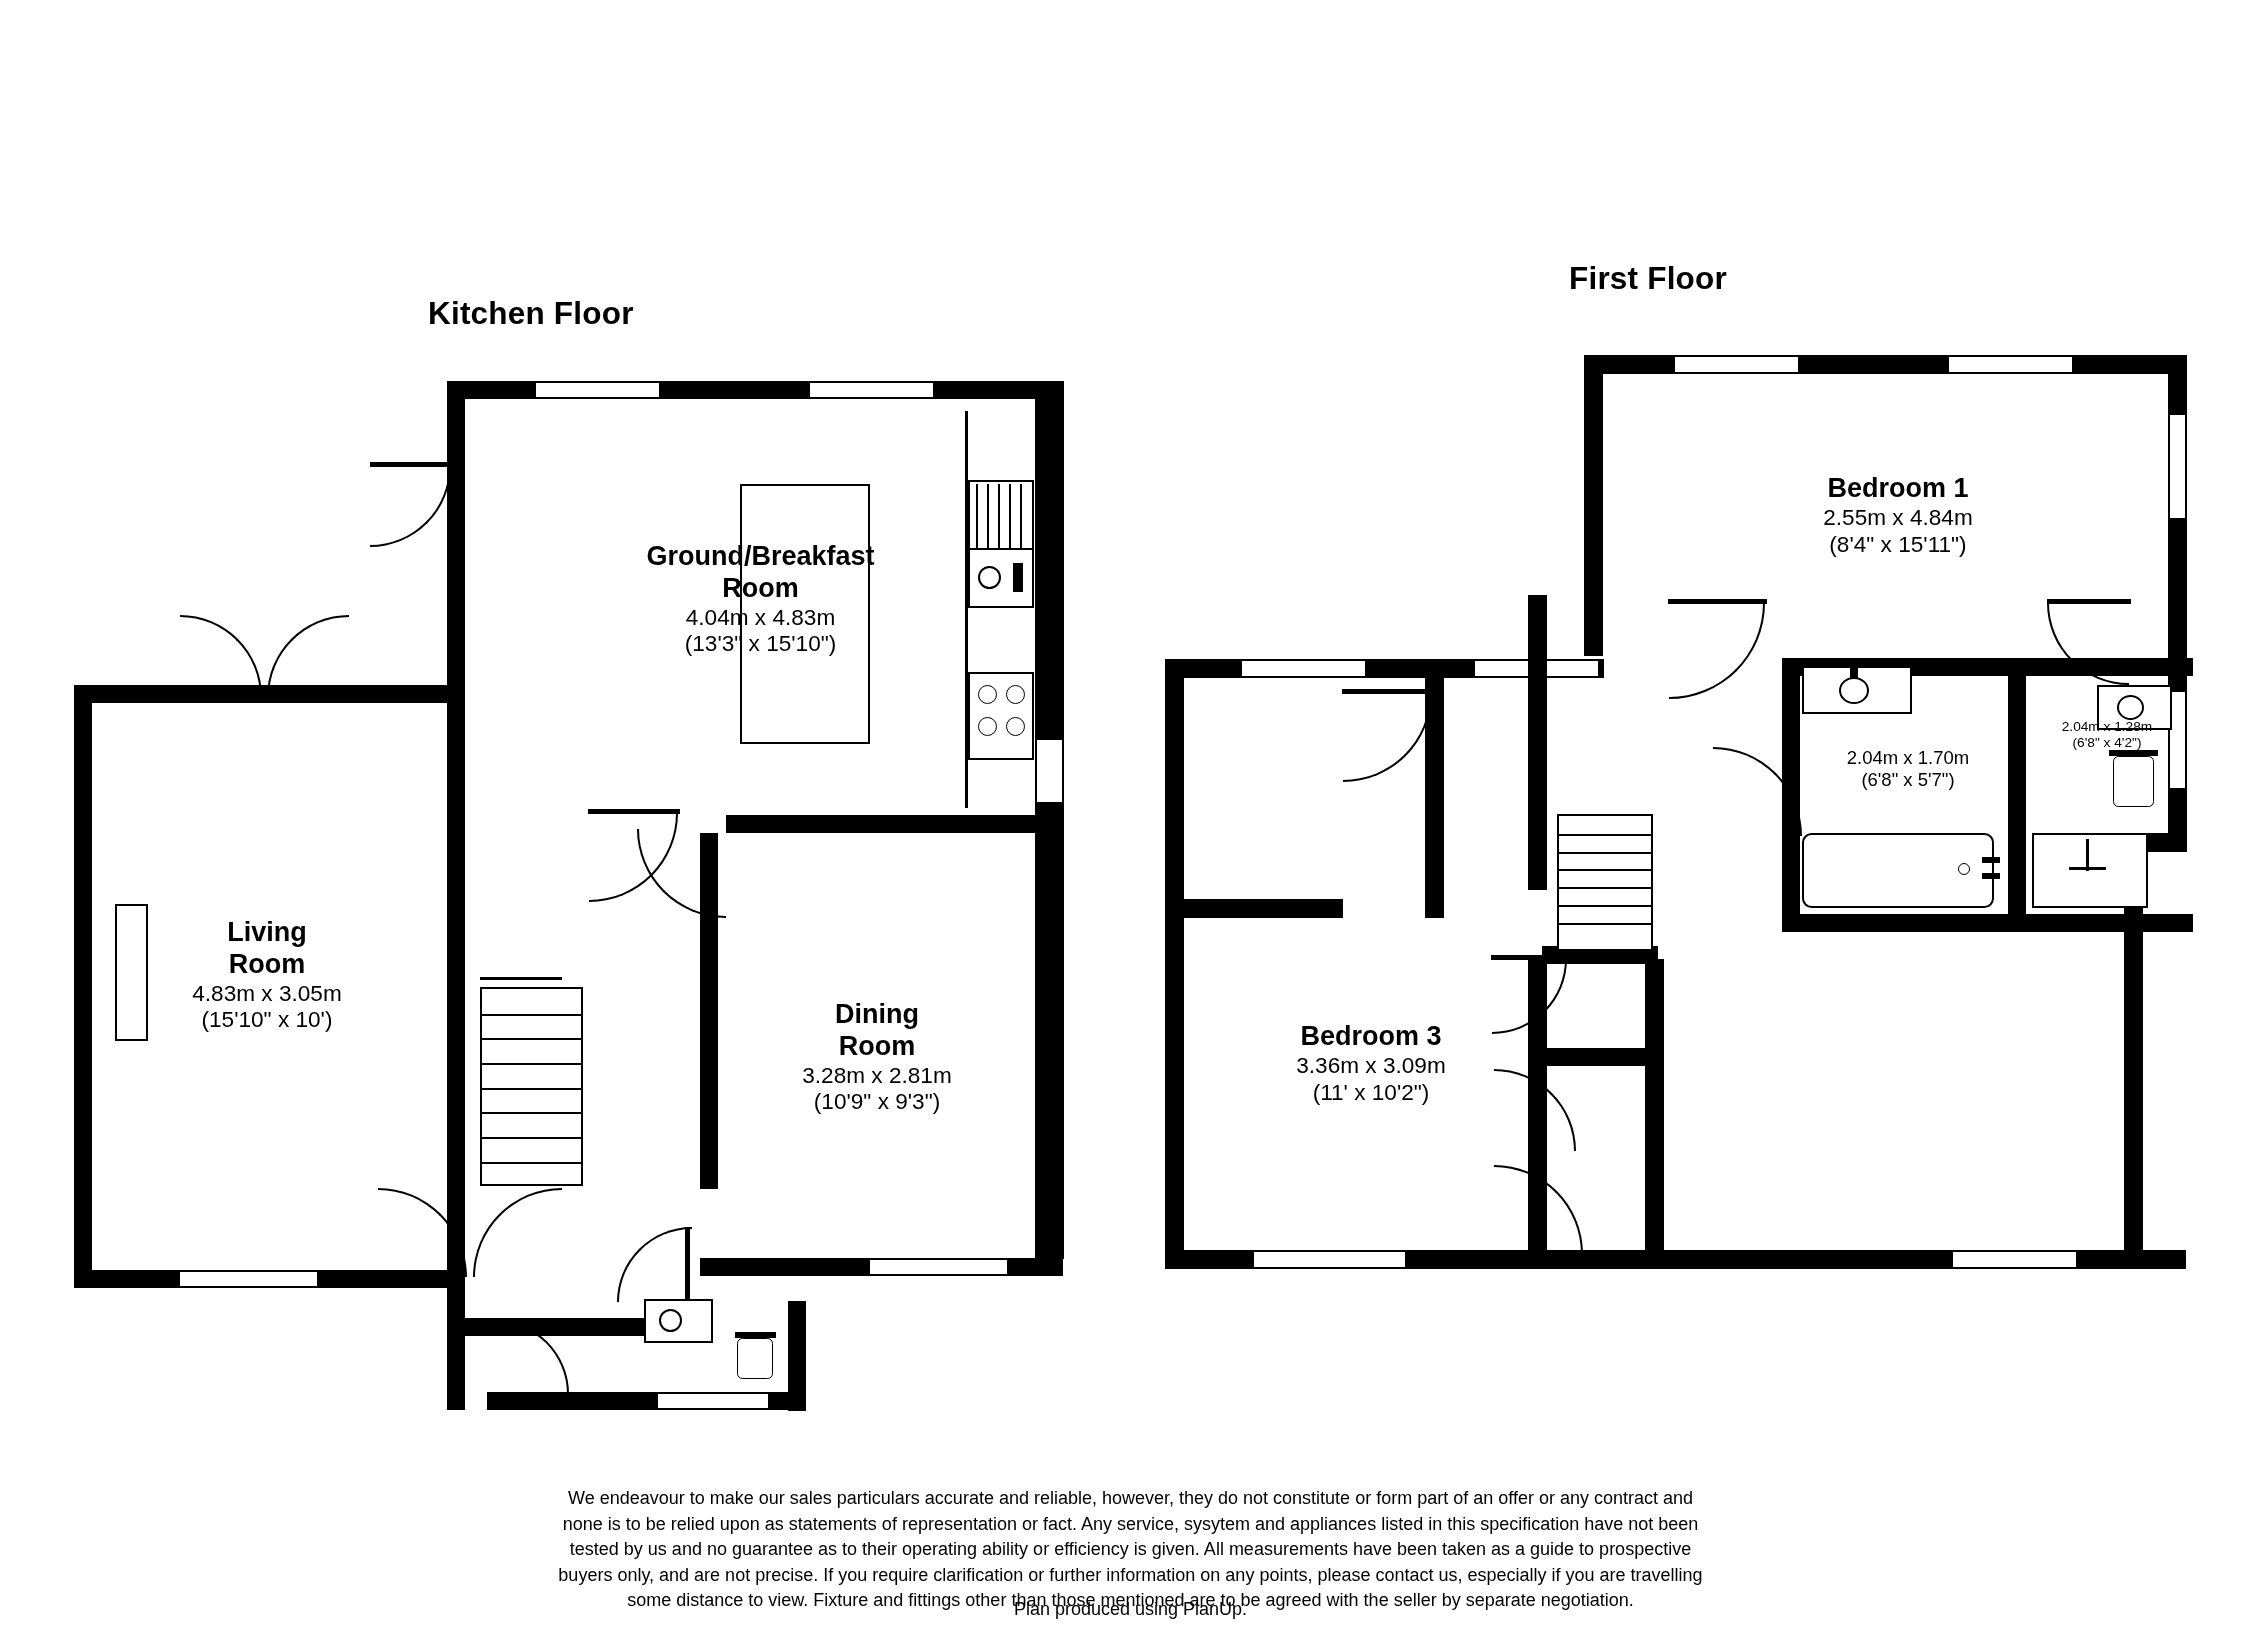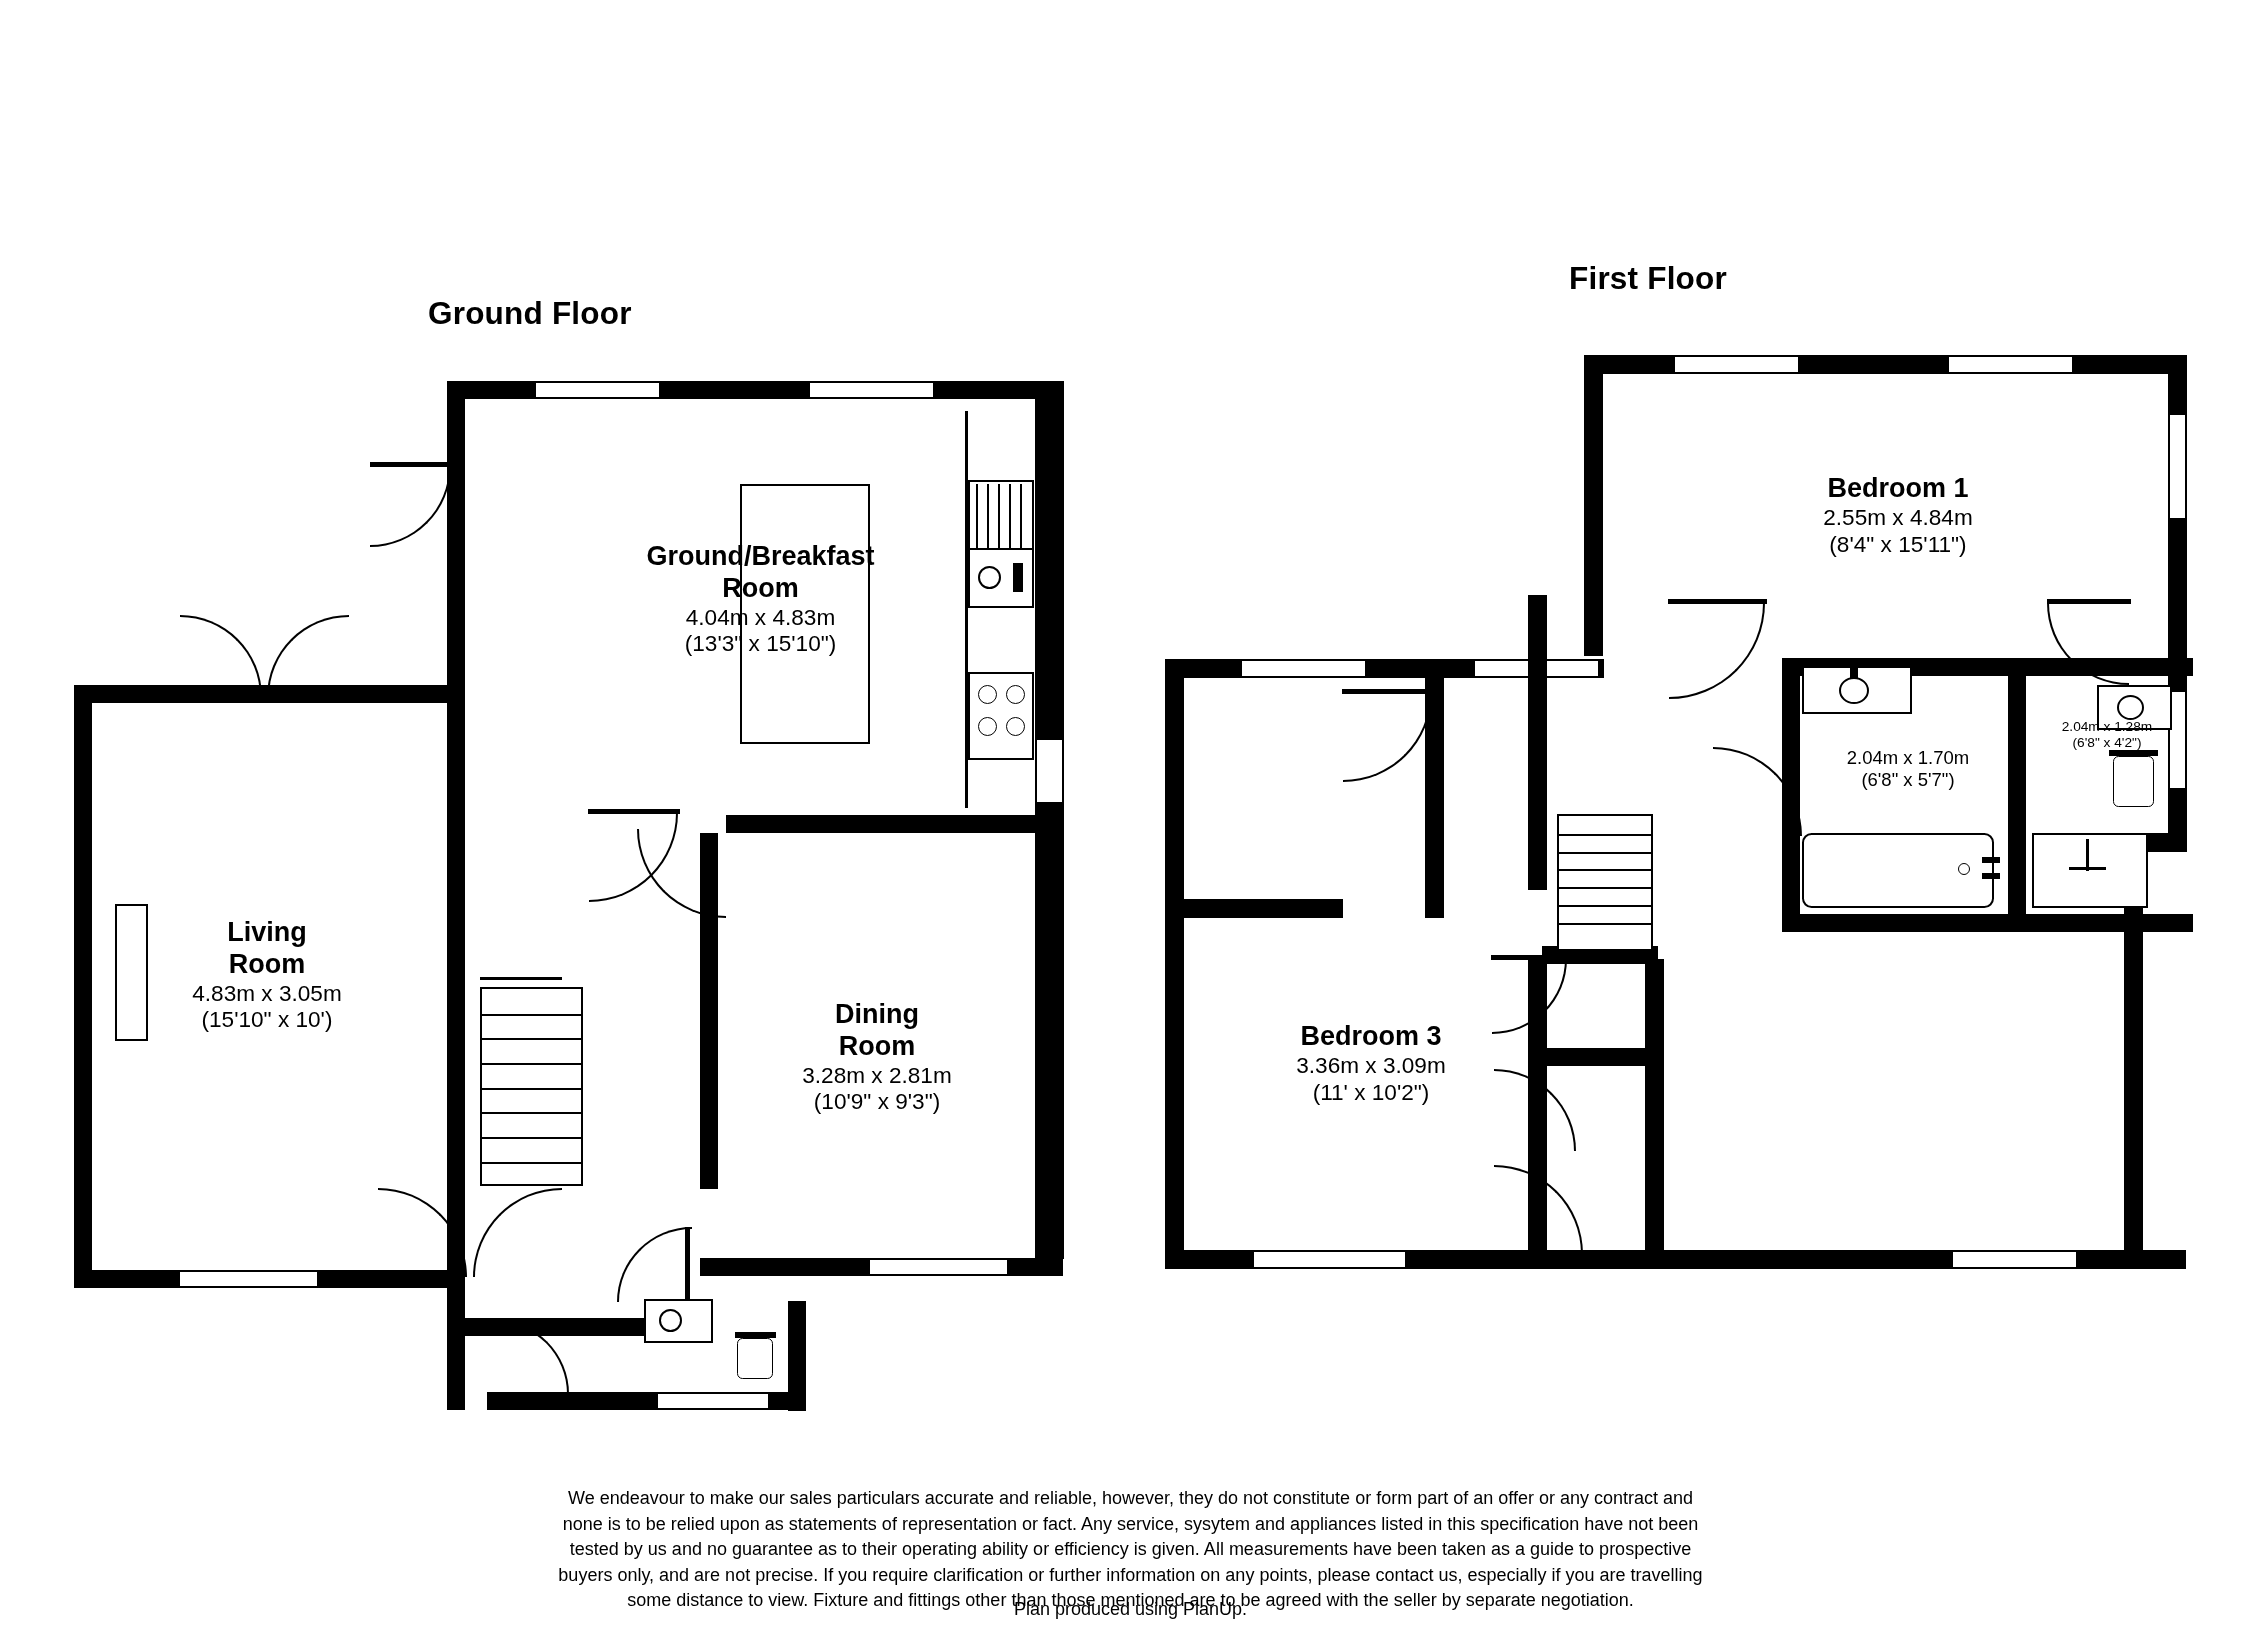--- a/index.html
+++ b/index.html
@@ -123,21 +123,21 @@
     transform: translateX(-50%);
     text-align: center;
     font-size: 18px;
   }
 </style>
 </head>
 <body>
 
 <div class="stage">
 
-  <div class="floor-title" style="left:428px; top:295px;">Ground Floor</div>
+  <div class="floor-title" style="left:428px; top:295px;">Kitchen Floor</div>
 
   <div class="wall" style="left:447px; top:381px; width:617px; height:18px;"></div>
   <div class="wall" style="left:447px; top:381px; width:18px; height:493px;"></div>
   <div class="wall" style="left:1035px; top:381px; width:29px; height:439px;"></div>
   <div class="wall" style="left:1035px; top:820px; width:29px; height:439px;"></div>
   <div class="wall" style="left:726px; top:815px; width:315px; height:18px;"></div>
   <div class="wall" style="left:447px; top:857px; width:18px; height:411px;"></div>
 
   <div class="window" style="left:536px; top:381px; width:123px; height:18px;"></div>
   <div class="window" style="left:810px; top:381px; width:123px; height:18px;"></div>

